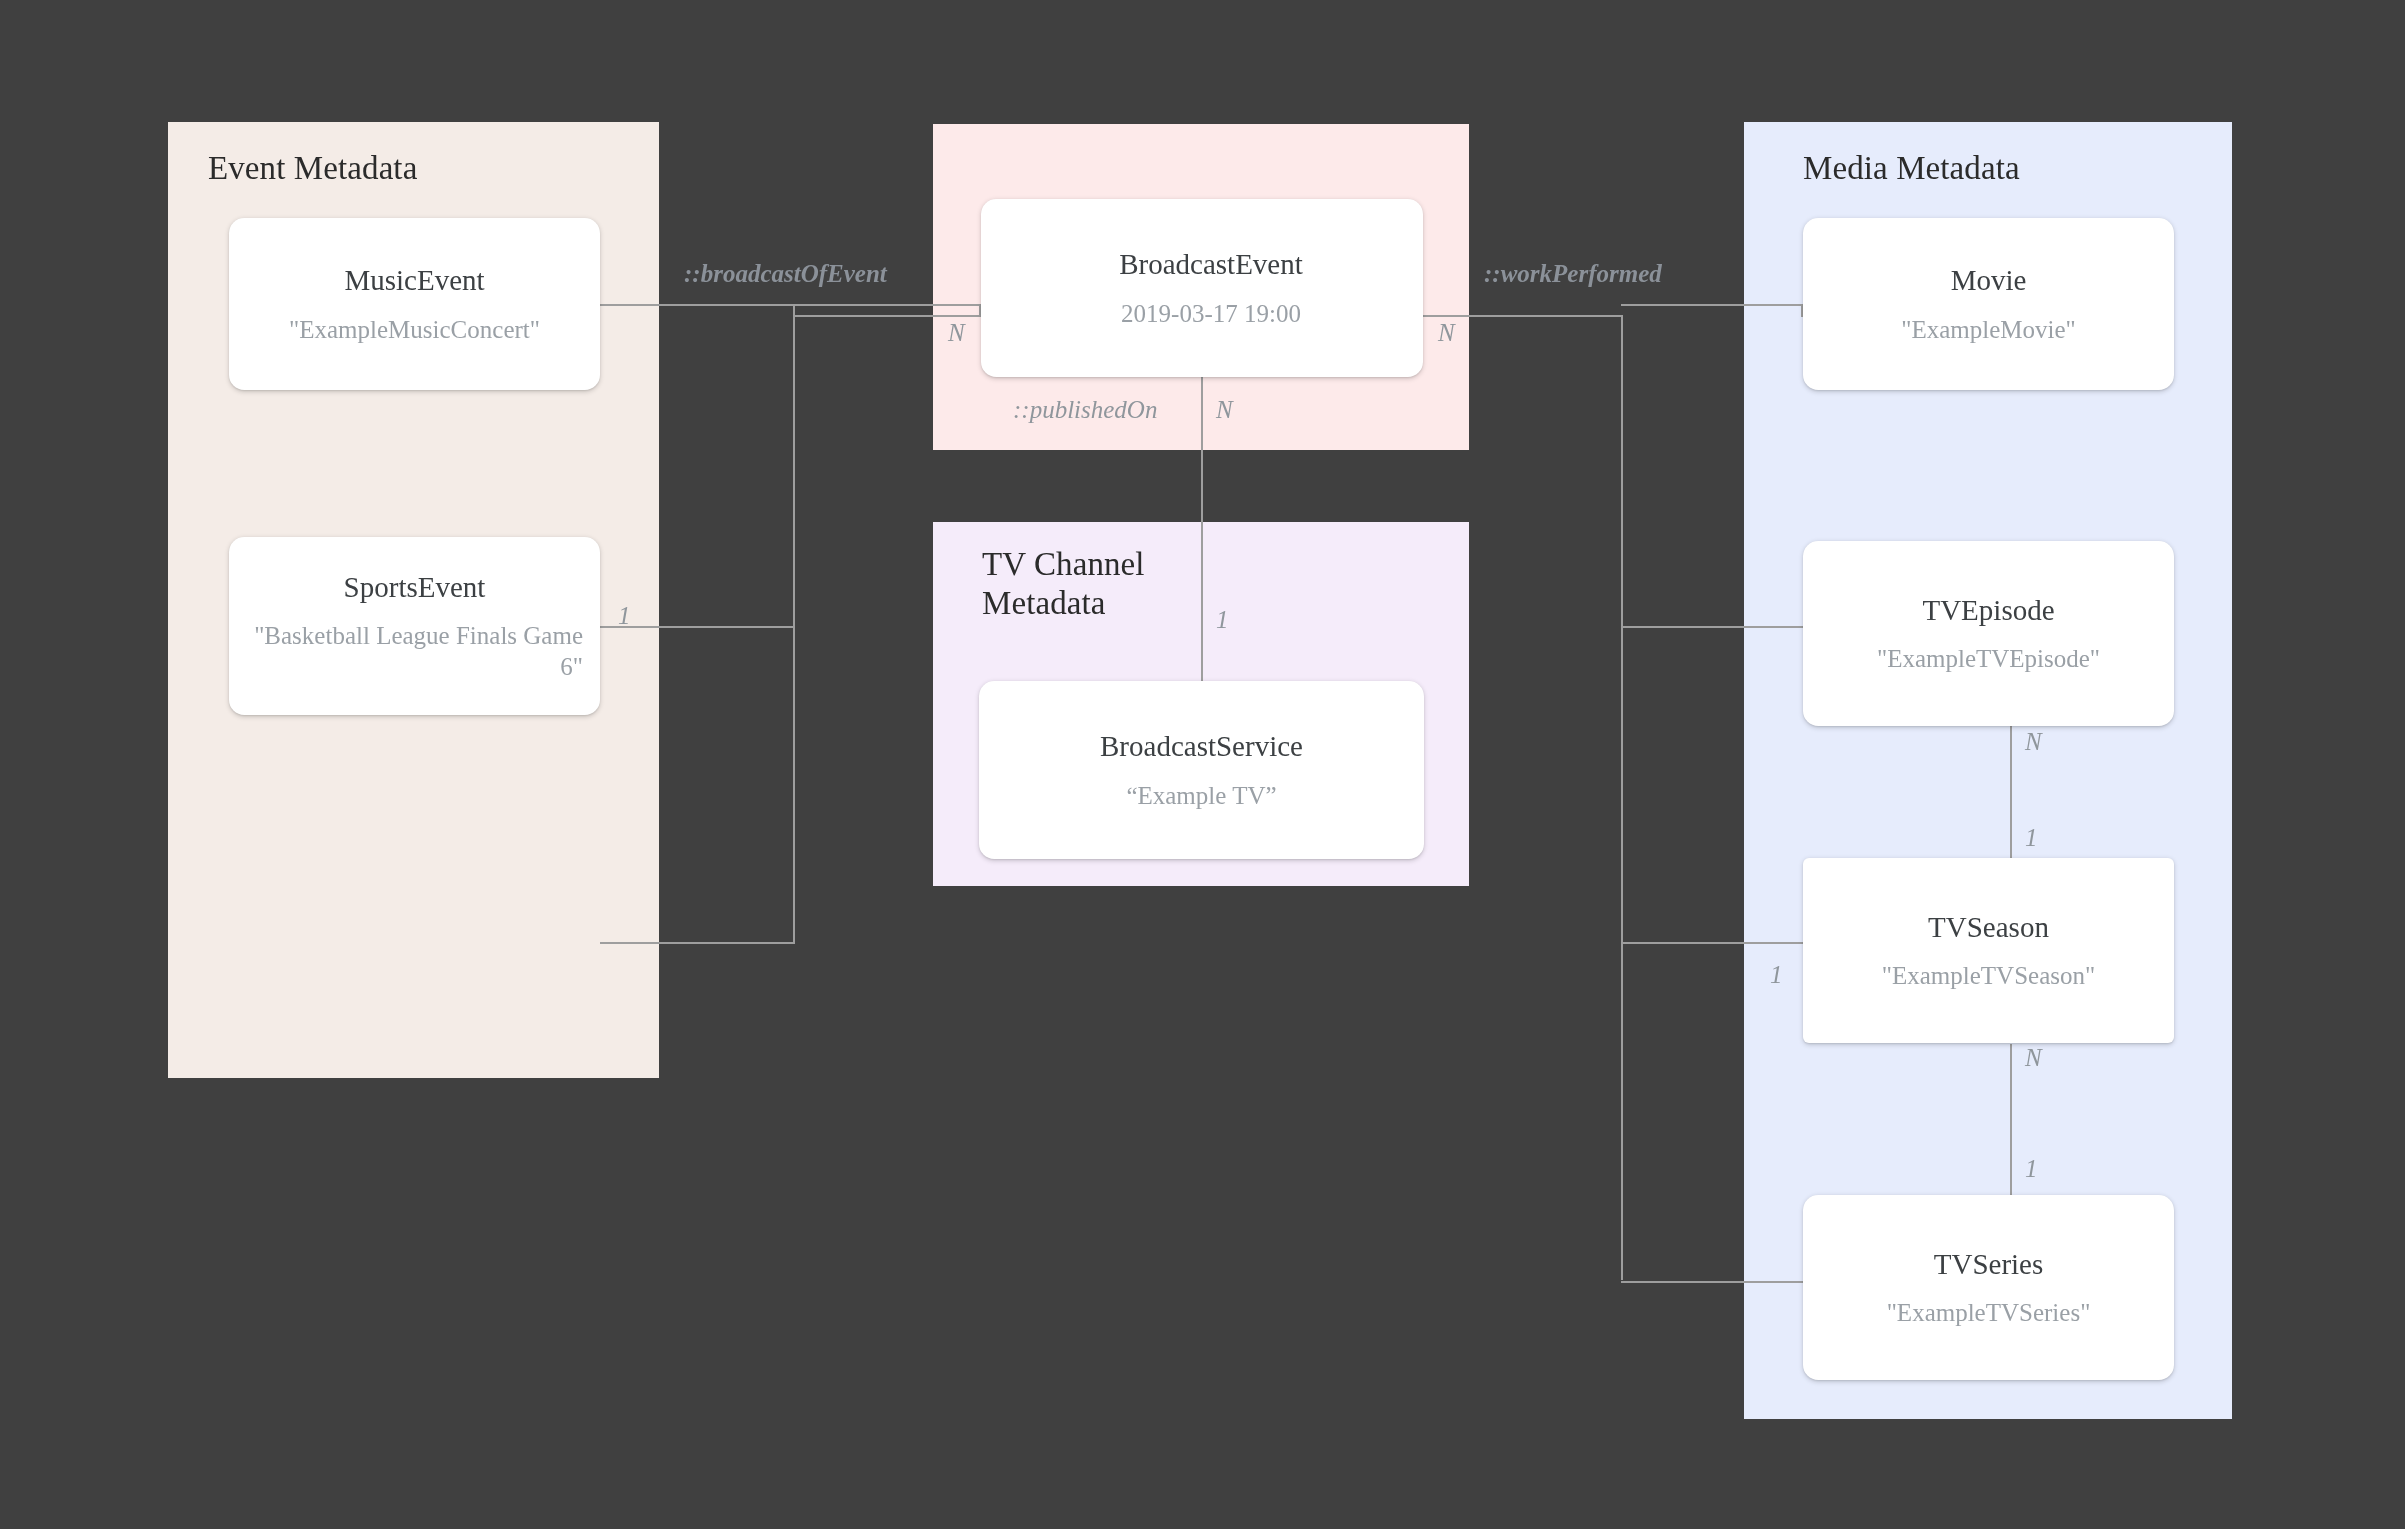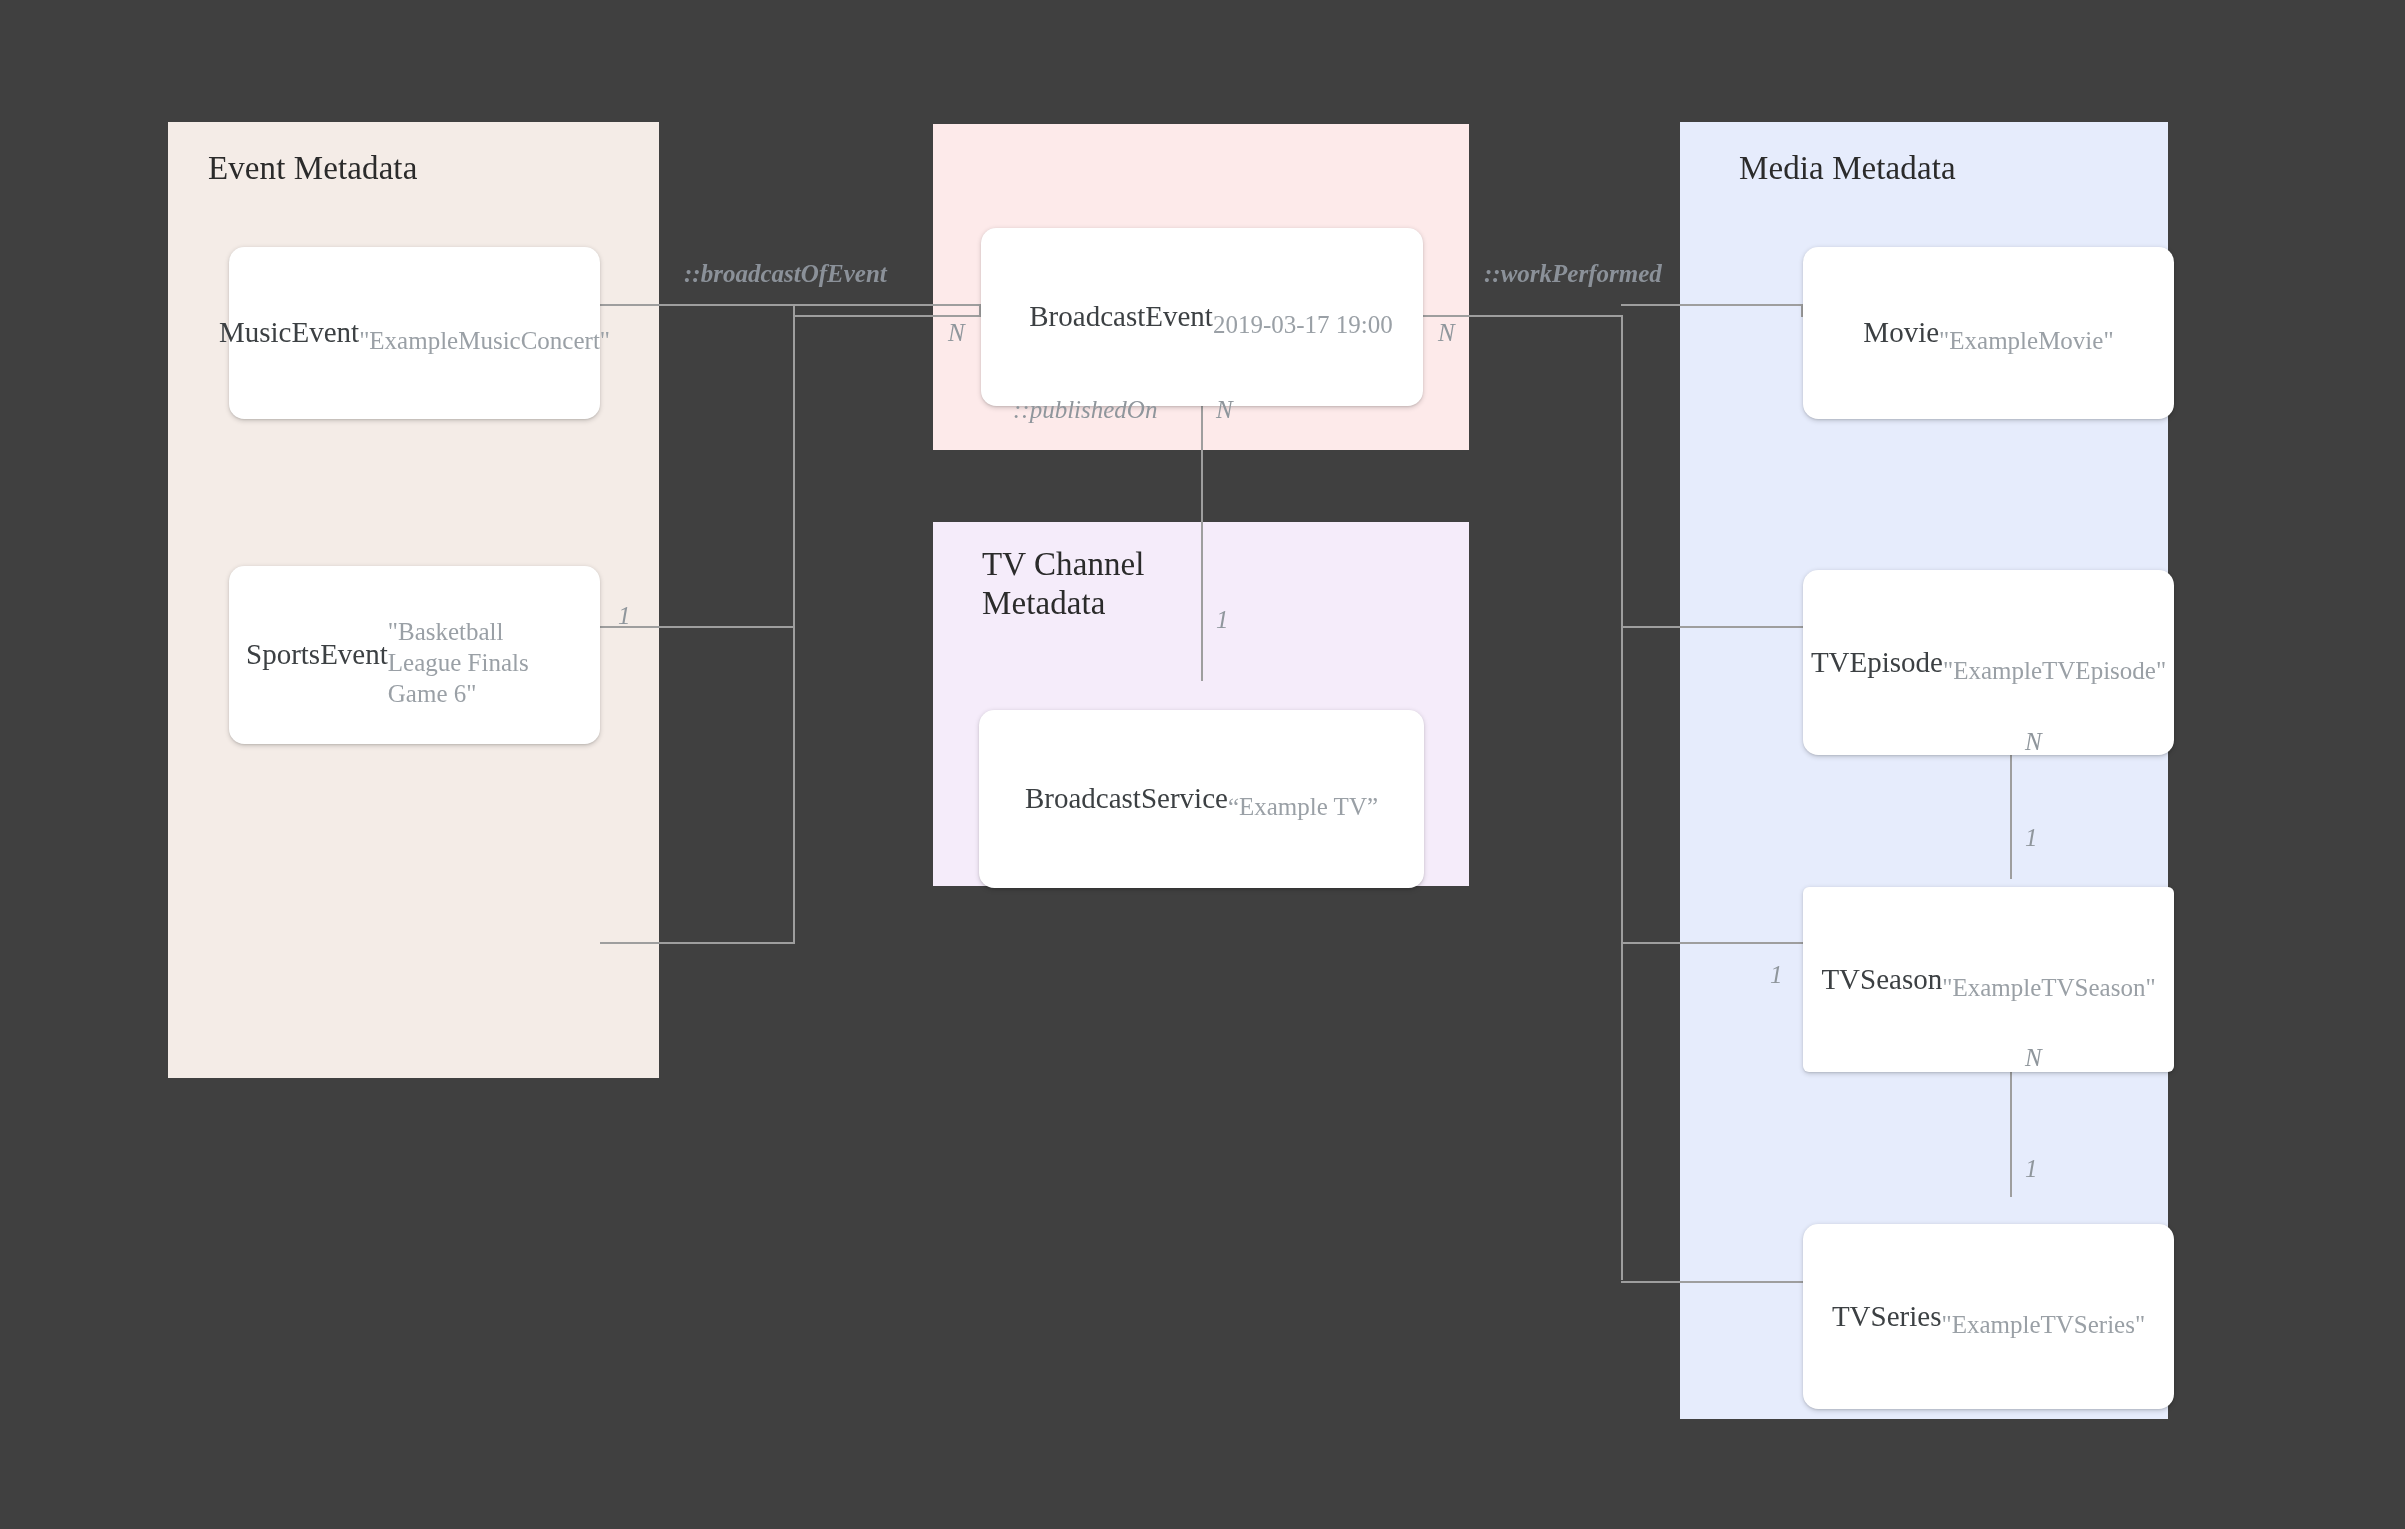--- a/index.html
+++ b/index.html
@@ -27,37 +27,36 @@
     font-weight: 400;
     color: #2b2b2b;
     line-height: 1.18;
     letter-spacing: 0.1px;
     white-space: pre-line;
   }
 
   #panel-event      { left: 168px; top: 122px;  width: 491px;  height: 956px; background: #f4ece7; }
   #panel-broadcast  { left: 933px; top: 124px;  width: 536px;  height: 326px;  background: #fdeaea; }
   #panel-tvchannel  { left: 933px; top: 522px;  width: 536px;  height: 364px;  background: #f5ecfa; }
-  #panel-media      { left: 1680px; top: 122px; width: 488px;  height: 1297px; background: #e6ecfc; }
+  #panel-media      { left: 1744px; top: 122px; width: 488px;  height: 1297px; background: #e6ecfc; }
 
   
   .card {
     position: absolute;
     box-sizing: border-box;
     background: #ffffff;
     border-radius: 15.3px;
     box-shadow: 0 1.9px 5.7px rgba(0,0,0,0.16), 0 1px 1.9px rgba(0,0,0,0.10);
     display: flex;
-    flex-direction: row;
+    flex-direction: column;
     align-items: center;
     justify-content: center;
-    text-align: left;
+    text-align: right;
     padding: 9.6px 17px;
     z-index: 5;
-    margin-top: 29px;
   }
   .card-type {
     font-size: 29px;
     color: #3c4043;
     line-height: 1.22;
     margin: 0;
   }
   .card-value {
     font-size: 25px;
     color: #9aa0a6;

